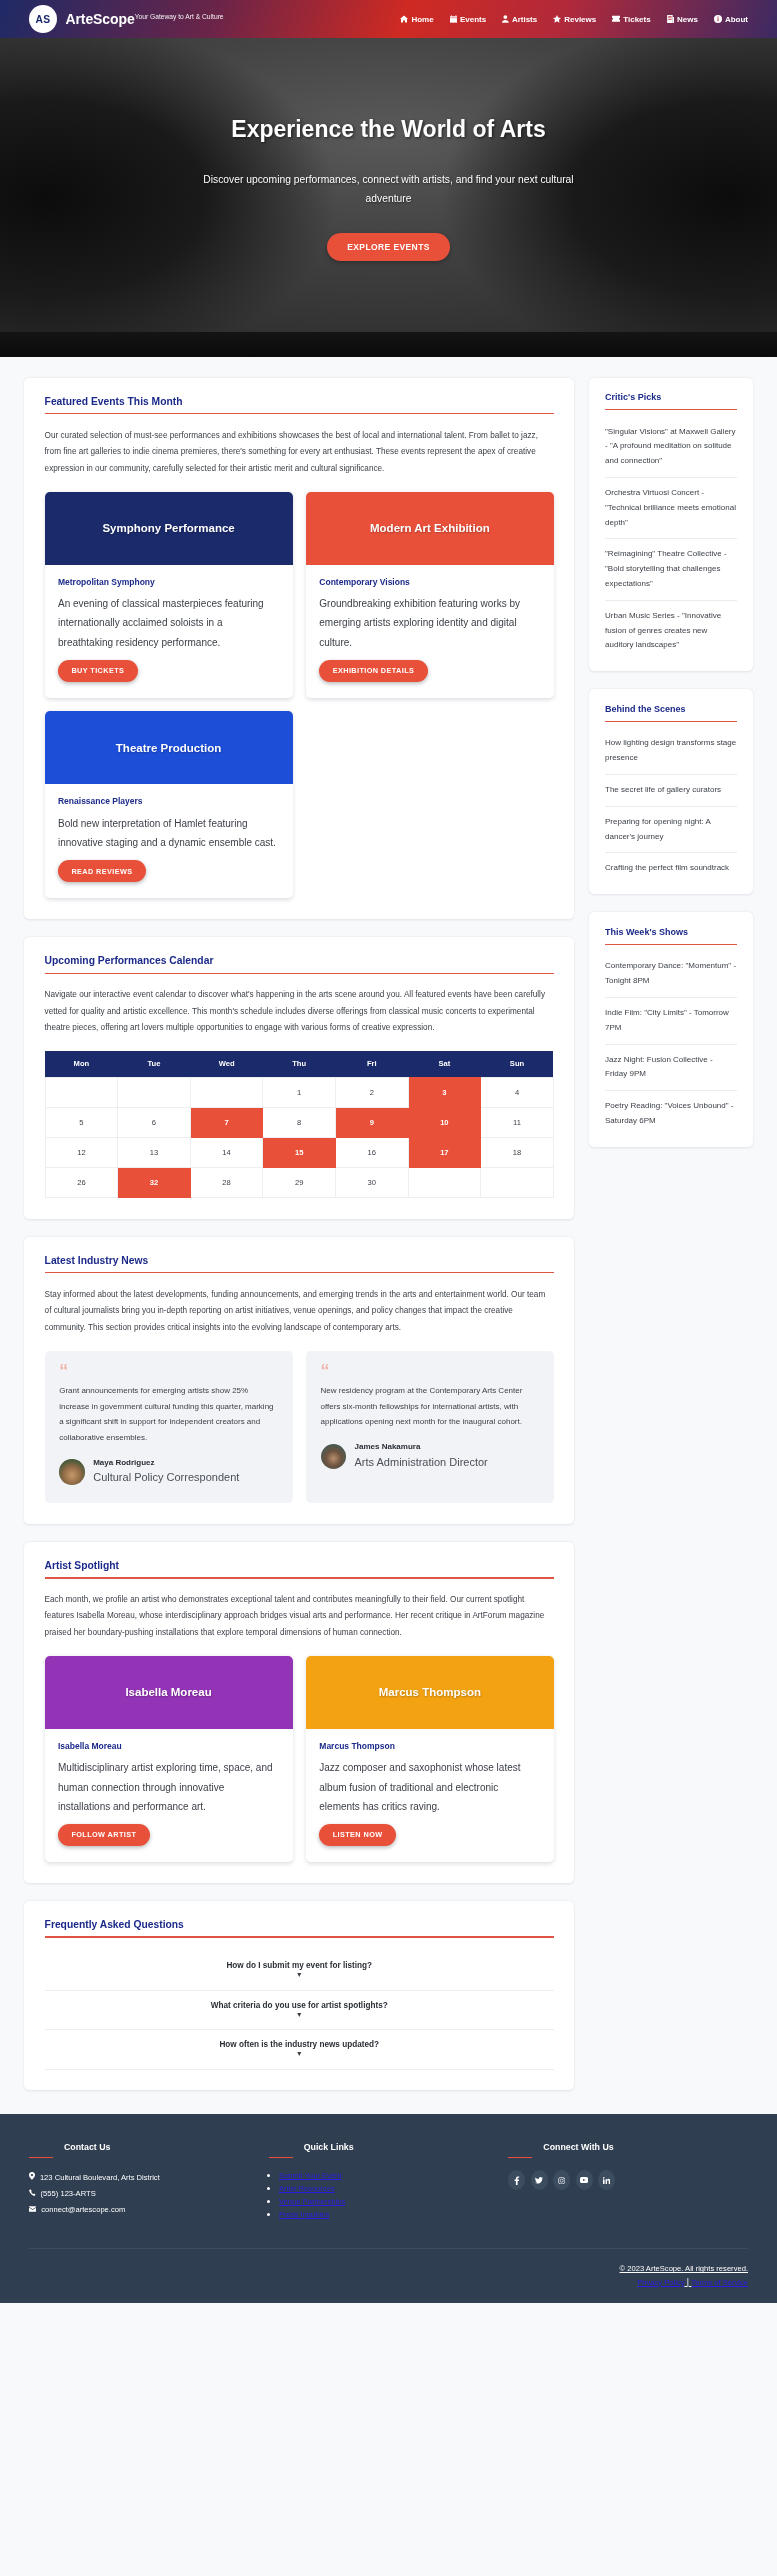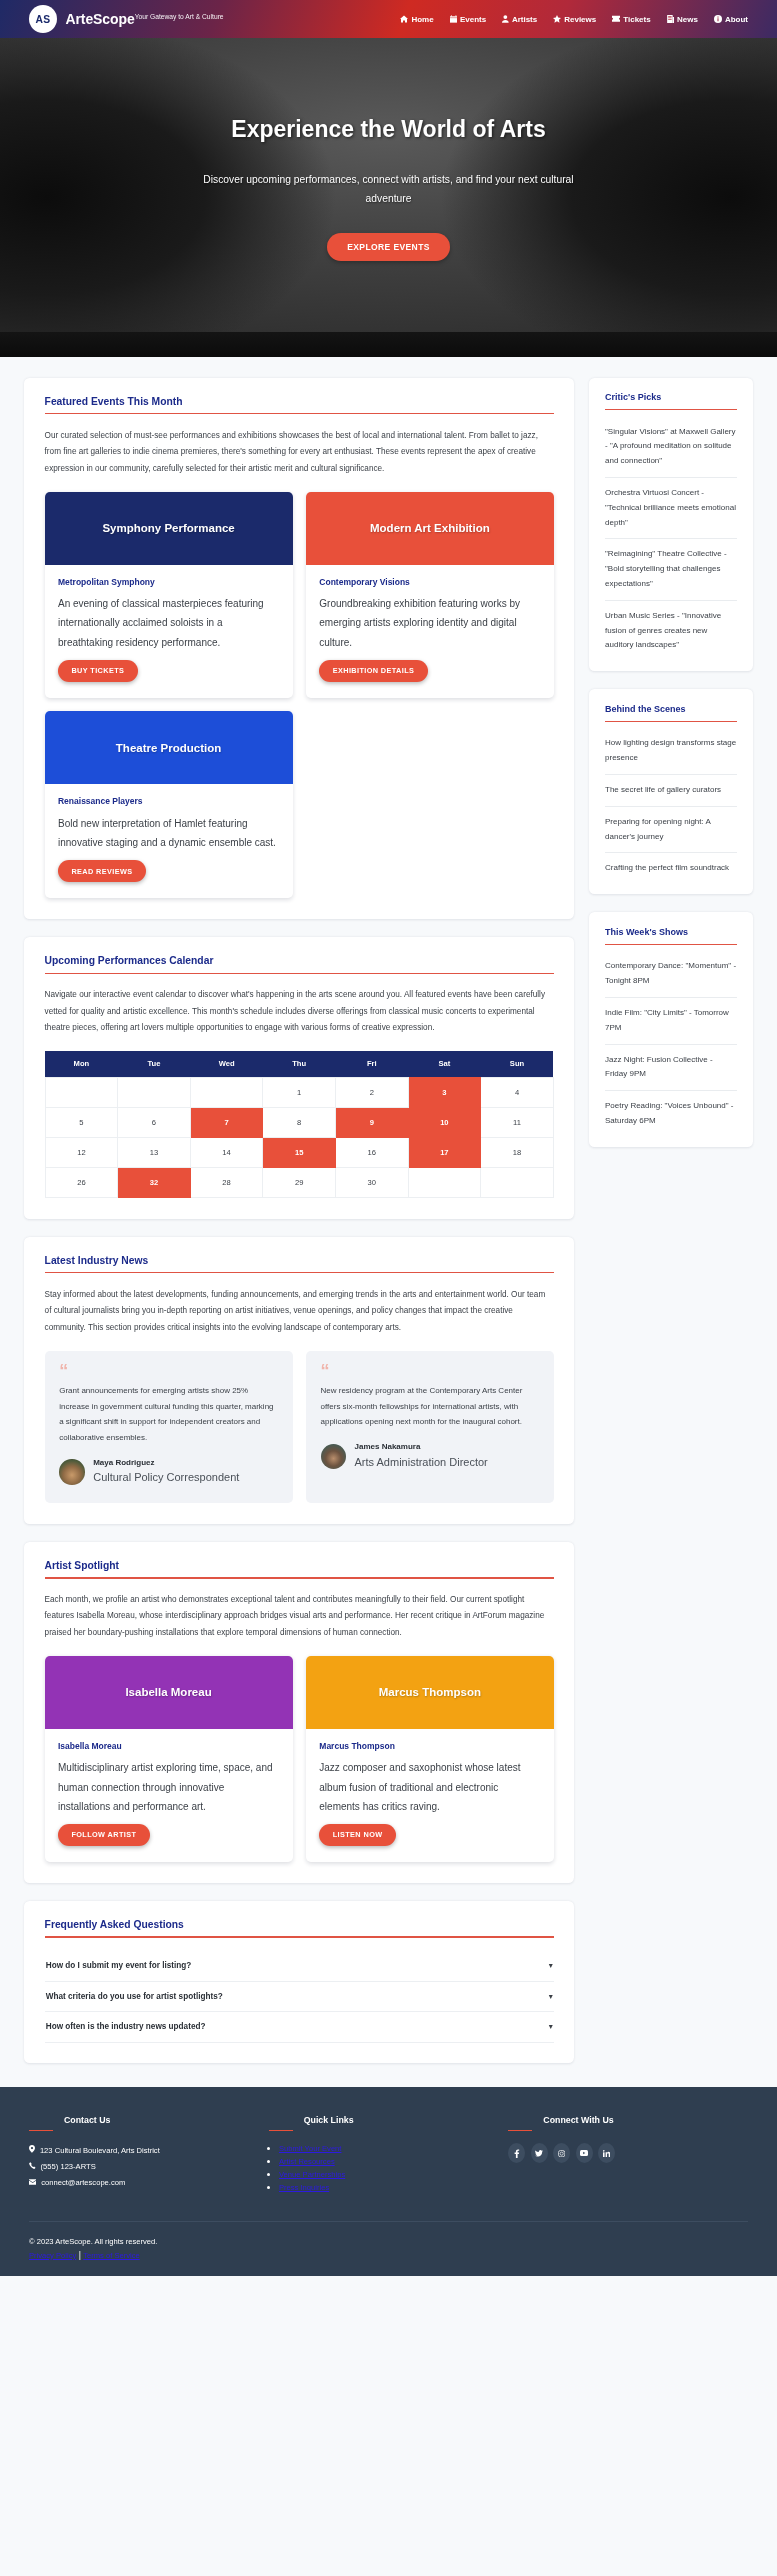--- a/index.html
+++ b/index.html
@@ -156,21 +156,21 @@
     background:#8a7d6b;position:relative;
   }
   .avatar.a1{background:radial-gradient(circle at 50% 62%,#c99a6a 0%,#8f6a45 42%,#4e5b3b 70%,#2f3a26 100%);}
   .avatar.a2{background:radial-gradient(circle at 50% 58%,#b98e6c 0%,#6d5340 40%,#4a5a52 72%,#2c3a34 100%);}
   .author-name{font-size:8px;font-weight:bold;color:#2a2f36;line-height:1.6;}
   .author-role{font-size:11px;color:#4a5058;line-height:1.6;}
 
   
   .faq-item{
     display:flex;align-items:center;justify-content:space-between;
-    padding:10.3px 1.2px;border-bottom:0.6px solid #eceff2;cursor:pointer;
+    padding:10.3px 1.2px;border-bottom:0.6px solid #eceff2;cursor:pointer;flex-direction:column;
   }
   .faq-item:last-child{border-bottom:0.6px solid #eceff2;}
   .faq-q{font-size:8.2px;font-weight:bold;color:#2a2f36;}
   .chev{color:#3a3f46;font-size:8px;}
 
   
   .site-footer{background:#2f3e50;color:#fff;padding:28px 29px 0;}
   .footer-cols{display:flex;}
   .fcol{flex:1 1 0;}
   .fcol-title{font-size:8.8px;font-weight:bold;margin-bottom:4.9px;margin-left:35px;}
@@ -182,21 +182,21 @@
   .quick-links{list-style:disc;padding-left:10.3px;}
   .quick-links li{margin-bottom:3px;}
   .quick-links a{font-size:7.6px;color:#2d1ae0;text-decoration:underline;}
   .socials{display:flex;gap:5.5px;margin-top:2.4px;}
   .social{
     width:17px;height:20px;border-radius:50%;background:#3d4d60;
     display:flex;align-items:center;justify-content:center;color:#fff;
   }
   .footer-bottom{
     margin-top:25.5px;border-top:0.6px solid #3d4d60;
-    padding:13.4px 0 16px;text-align:left;
+    padding:13.4px 0 16px;text-align:right;text-decoration:underline;
   }
   .copyright{font-size:7.6px;line-height:1.9;}
   .footer-bottom a{color:#2d1ae0;text-decoration:underline;font-size:7.6px;}
   .sep{color:#fff;}
 </style>
 </head>
 <body>
 
 <header class="site-header">
   <div class="brand">

